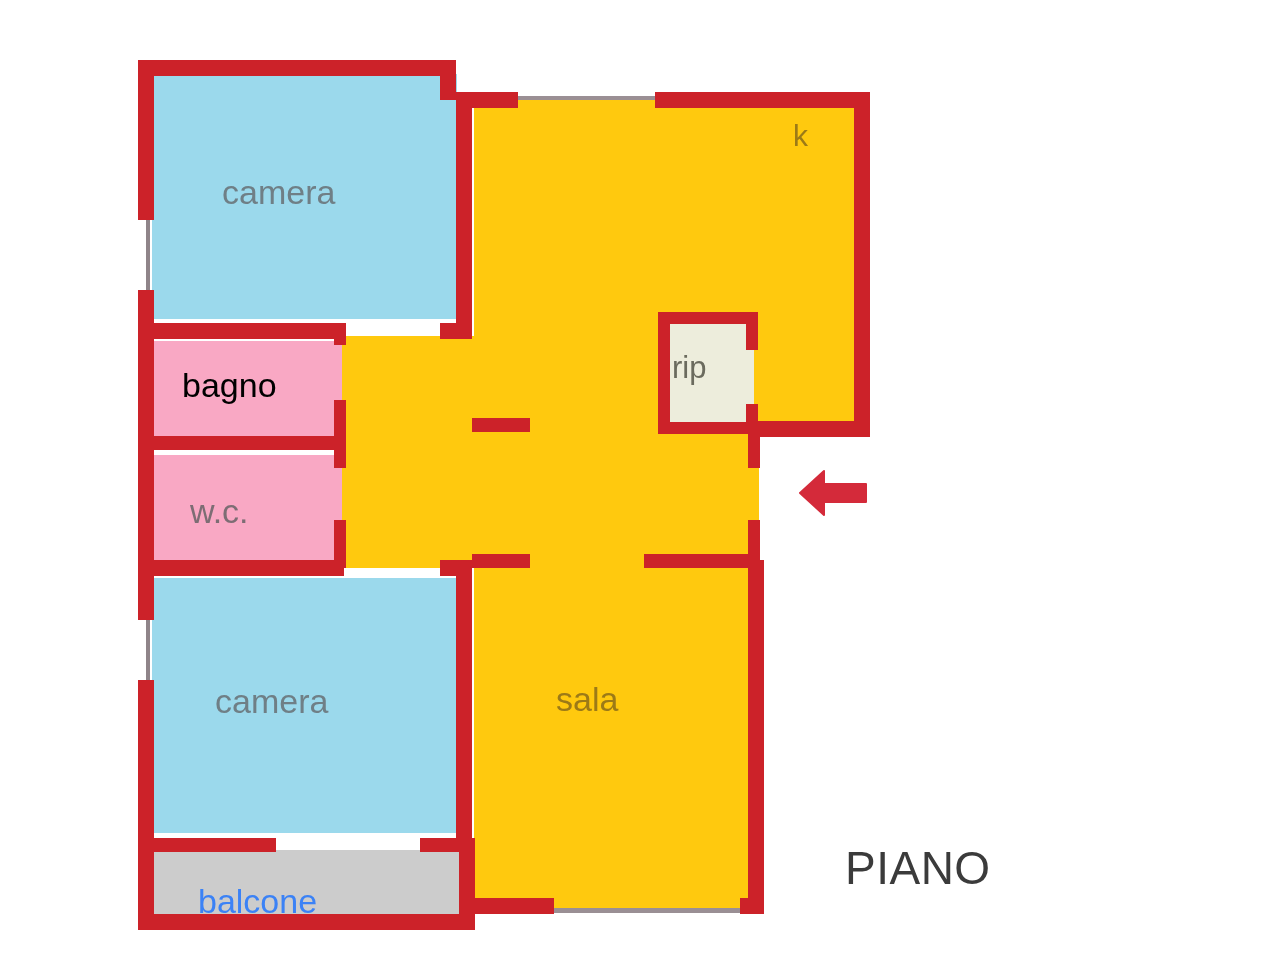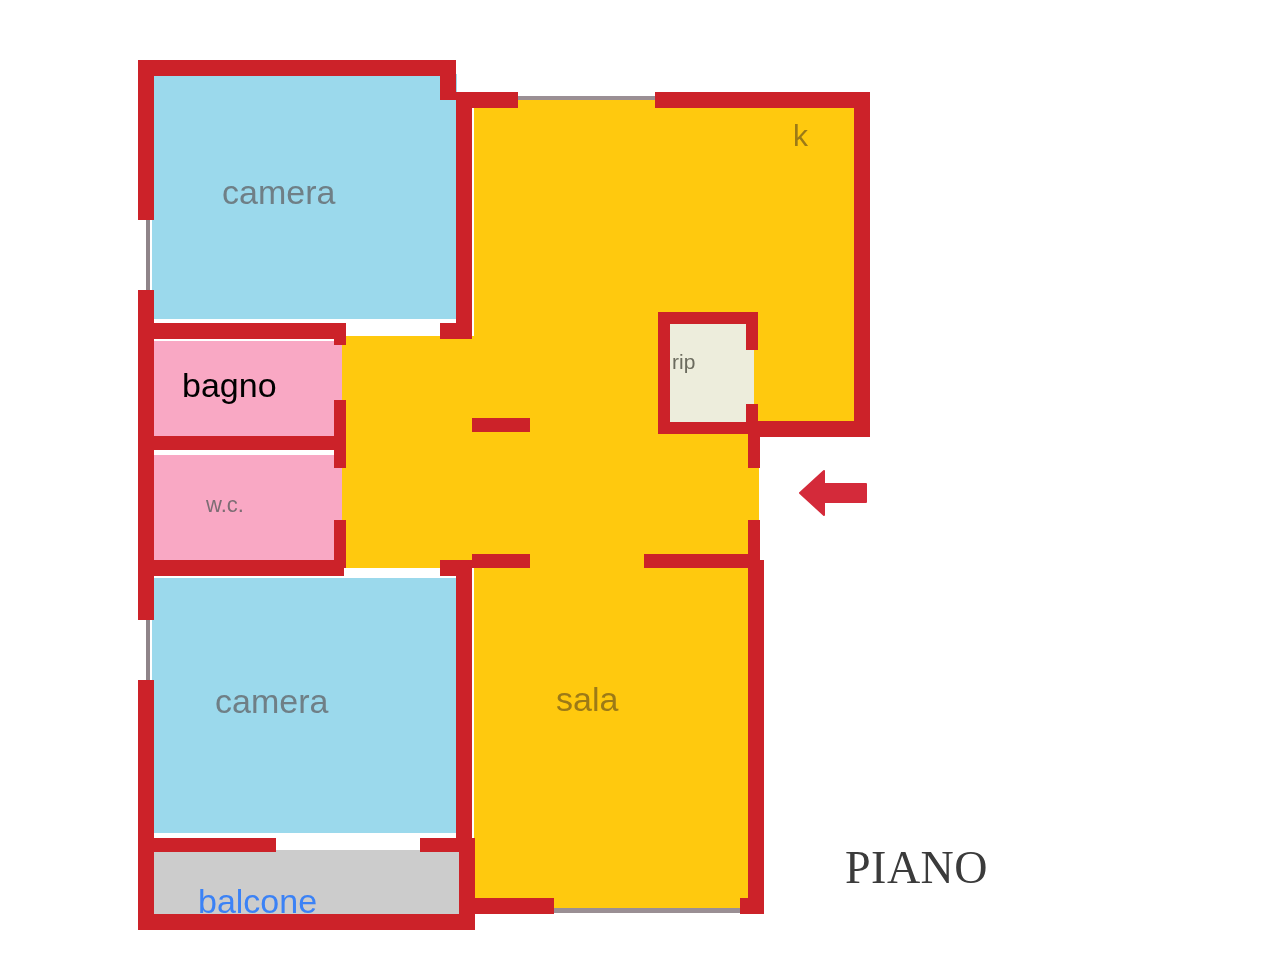--- a/index.html
+++ b/index.html
@@ -37,43 +37,43 @@
     top: 728px;
     width: 300px;
     font-family: "Liberation Sans", sans-serif;
     font-size: 46px;
     line-height: 56px;
     letter-spacing: 0.5px;
     color: #3b3b3b;
     font-weight: 400;
     white-space: pre;
   }
-  .floor-label .ln { display: block; font-family: Liberation Serif, serif; }
+  .floor-label .ln { display: block; }
 
   
   .room-label {
     position: absolute;
     font-family: "Liberation Sans", sans-serif;
     font-weight: 400;
     white-space: nowrap;
     pointer-events: none;
   }
   .lbl-camera-top {
     left: 222px; top: 173px;
     font-size: 34px;
     color: #6f7f86;
   }
   .lbl-bagno {
     left: 182px; top: 366px;
     font-size: 34px;
     color: #000000;
   }
   .lbl-wc {
-    left: 206px; top: 492px;
-    font-size: 22px;
+    left: 190px; top: 492px;
+    font-size: 34px;
     color: #7d6d74;
     text-align: center;
   }
   .lbl-camera-bottom {
     left: 215px; top: 682px;
     font-size: 34px;
     color: #6f7f86;
   }
   .lbl-balcone {
     left: 198px; top: 882px;
@@ -85,21 +85,21 @@
     font-size: 34px;
     color: #9c7a17;
   }
   .lbl-k {
     left: 793px; top: 119px;
     font-size: 30px;
     color: #9c7a17;
   }
   .lbl-rip {
     left: 672px; top: 350px;
-    font-size: 21px;
+    font-size: 31px;
     color: #6b6b5e;
   }
 </style>
 </head>
 <body>
 
 <div id="plan-root">
 
   <svg class="svg-layer" viewBox="0 0 1280 960" xmlns="http://www.w3.org/2000/svg">
 

